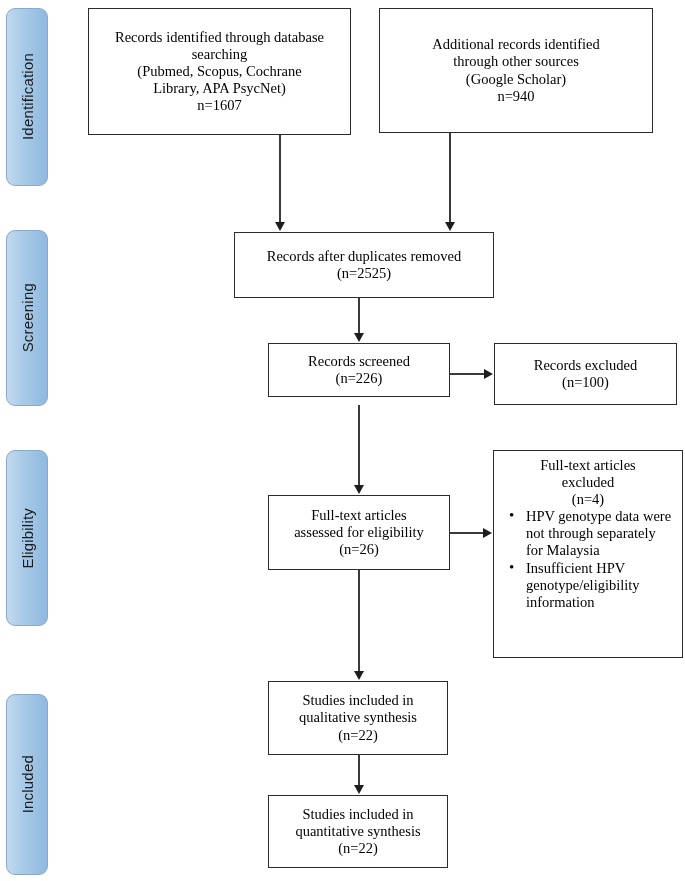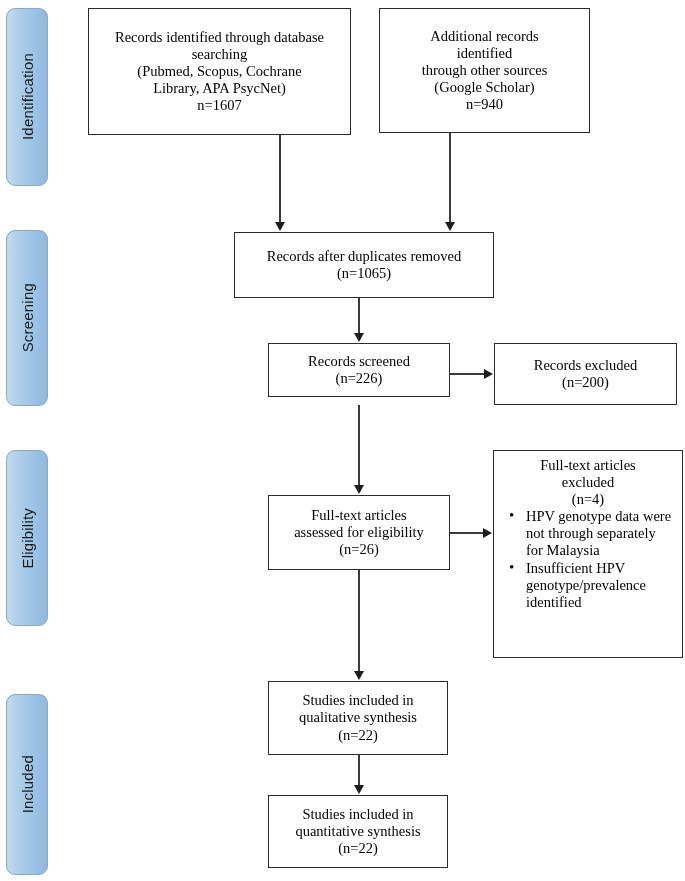--- a/index.html
+++ b/index.html
@@ -141,70 +141,70 @@
   </div>
 
   <div class="flow-box" style="left:88px; top:8px; width:263px; height:127px;">
     <span class="box-text">Records identified through database
 searching
 (Pubmed, Scopus, Cochrane
 Library, APA PsycNet)
 n=1607</span>
   </div>
 
-  <div class="flow-box" style="left:379px; top:8px; width:211px; height:125px;">
+  <div class="flow-box" style="left:379px; top:8px; width:274px; height:125px;">
     <span class="box-text">Additional records identified
 through other sources
 (Google Scholar)
 n=940</span>
   </div>
 
   <div class="vline" style="left:279px; top:135px; height:88px;"></div>
   <div class="arrow-down" style="left:275px; top:222px;"></div>
 
   <div class="vline" style="left:449px; top:133px; height:90px;"></div>
   <div class="arrow-down" style="left:445px; top:222px;"></div>
 
   <div class="flow-box" style="left:234px; top:232px; width:260px; height:66px;">
     <span class="box-text">Records after duplicates removed
-(n=1065)</span>
+(n=2525)</span>
   </div>
 
   <div class="vline" style="left:358px; top:298px; height:36px;"></div>
   <div class="arrow-down" style="left:354px; top:333px;"></div>
 
   <div class="flow-box" style="left:268px; top:343px; width:182px; height:54px;">
     <span class="box-text">Records screened
 (n=226)</span>
   </div>
 
   <div class="flow-box" style="left:494px; top:343px; width:183px; height:62px;">
     <span class="box-text">Records excluded
-(n=200)</span>
+(n=100)</span>
   </div>
 
   <div class="hline" style="left:450px; top:373px; width:35px;"></div>
   <div class="arrow-right" style="left:484px; top:369px;"></div>
 
   <div class="vline" style="left:358px; top:405px; height:81px;"></div>
   <div class="arrow-down" style="left:354px; top:485px;"></div>
 
   <div class="flow-box" style="left:268px; top:495px; width:182px; height:75px;">
     <span class="box-text">Full-text articles
 assessed for eligibility
 (n=26)</span>
   </div>
 
   <div class="excl-box" style="left:493px; top:450px; width:190px; height:208px;">
     <div class="excl-head">Full-text articles
 excluded
 (n=4)</div>
     <ul class="excl-list">
       <li>HPV genotype data were not through separately for Malaysia</li>
-      <li>Insufficient HPV genotype/prevalence identified</li>
+      <li>Insufficient HPV genotype/eligibility information</li>
     </ul>
   </div>
 
   <div class="hline" style="left:450px; top:532px; width:34px;"></div>
   <div class="arrow-right" style="left:483px; top:528px;"></div>
 
   <div class="vline" style="left:358px; top:570px; height:102px;"></div>
   <div class="arrow-down" style="left:354px; top:671px;"></div>
 
   <div class="flow-box" style="left:268px; top:681px; width:180px; height:74px;">

